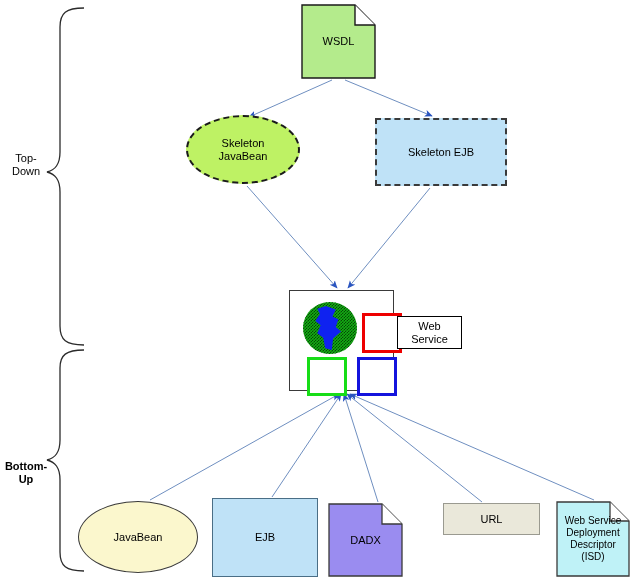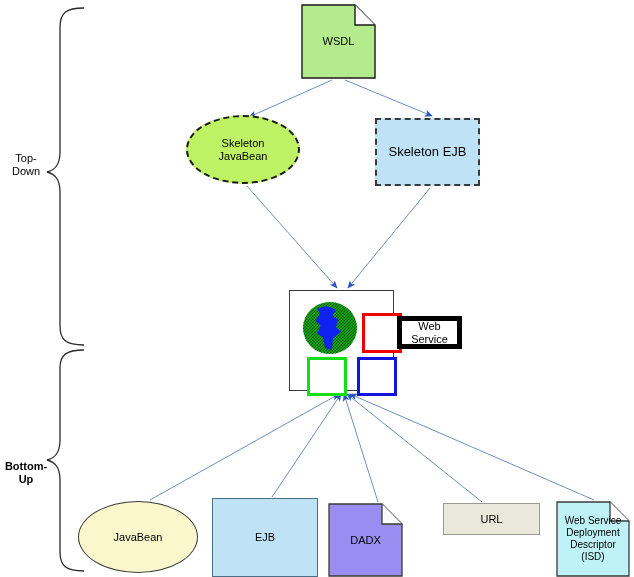--- a/index.html
+++ b/index.html
@@ -13,39 +13,39 @@
   
   #wsdl{left:301px;top:4px;width:75px;height:75px;font-size:11px;}
   #wsdl .docshape{position:absolute;left:0;top:0;width:100%;height:100%;}
   #wsdl .lbl{position:relative;z-index:2;}
 
   
   #skeljb{left:186px;top:115px;width:114px;height:69px;border:2px dashed #1a1a1a;
           border-radius:50%;background:#bef264;font-size:11px;}
 
   
-  #skelejb{left:375px;top:118px;width:105px;height:68px;border:2px dashed #3a3a3a;
-           background:#bfe2f7;font-size:13px;}
+  #skelejb{left:375px;top:118px;width:132px;height:68px;border:2px dashed #3a3a3a;
+           background:#bfe2f7;font-size:11px;}
 
   
   #websvc{left:289px;top:290px;width:105px;height:101px;border:1.5px solid #3a3a3a;background:#fff;}
   #globe{position:absolute;left:13px;top:11px;width:54px;height:52px;border-radius:50%;
          background:#12b012;overflow:hidden;}
   #globe .dither{position:absolute;inset:0;
       background-image:linear-gradient(45deg,rgba(0,0,0,.55) 25%,transparent 25%,transparent 75%,rgba(0,0,0,.55) 75%),
                        linear-gradient(45deg,rgba(0,0,0,.55) 25%,transparent 25%,transparent 75%,rgba(0,0,0,.55) 75%);
       background-size:3px 3px;background-position:0 0,1.5px 1.5px;}
   #globe .land{position:absolute;left:9px;top:4px;width:33px;height:44px;background:#0f22f0;
       clip-path:polygon(42% 0%,72% 8%,62% 24%,80% 30%,72% 48%,88% 58%,64% 74%,60% 100%,
                         40% 96%,34% 72%,16% 62%,26% 44%,10% 34%,24% 18%,16% 6%);}
   .sq{position:absolute;background:#fff;}
   #sq-red{left:72px;top:22px;width:34px;height:34px;border:3px solid #ee0000;}
   #sq-green{left:17px;top:66px;width:34px;height:33px;border:3px solid #17dd17;}
   #sq-blue{left:67px;top:66px;width:34px;height:33px;border:3px solid #1414dd;}
-  #wslabel{left:397px;top:316px;width:65px;height:33px;border:5px solid #000000;
+  #wslabel{left:397px;top:316px;width:65px;height:33px;border:1px solid #000000;
            background:#fff;font-size:11px;}
 
   
   #javabean{left:78px;top:501px;width:120px;height:72px;border:1.5px solid #3a3a3a;
             border-radius:50%;background:#fbf7cd;font-size:11px;}
   #ejb{left:212px;top:498px;width:106px;height:79px;border:1.5px solid #4a6e86;
        background:#bfe2f7;font-size:11px;}
   #dadx{left:328px;top:503px;width:75px;height:74px;font-size:11px;}
   #url{left:443px;top:503px;width:97px;height:32px;border:1px solid #9a9a90;
        background:#eae8da;font-size:11px;}

